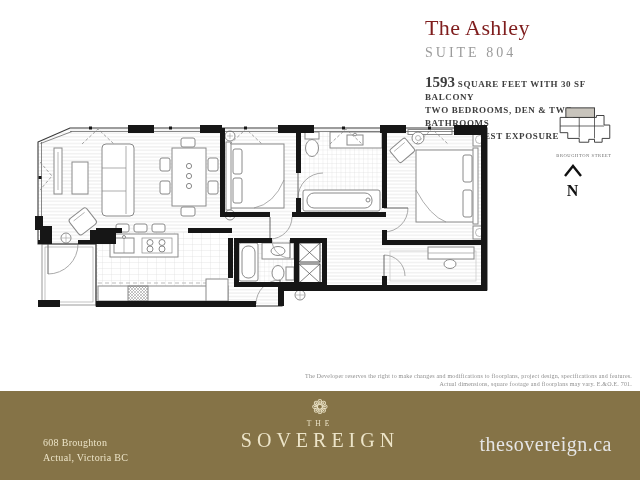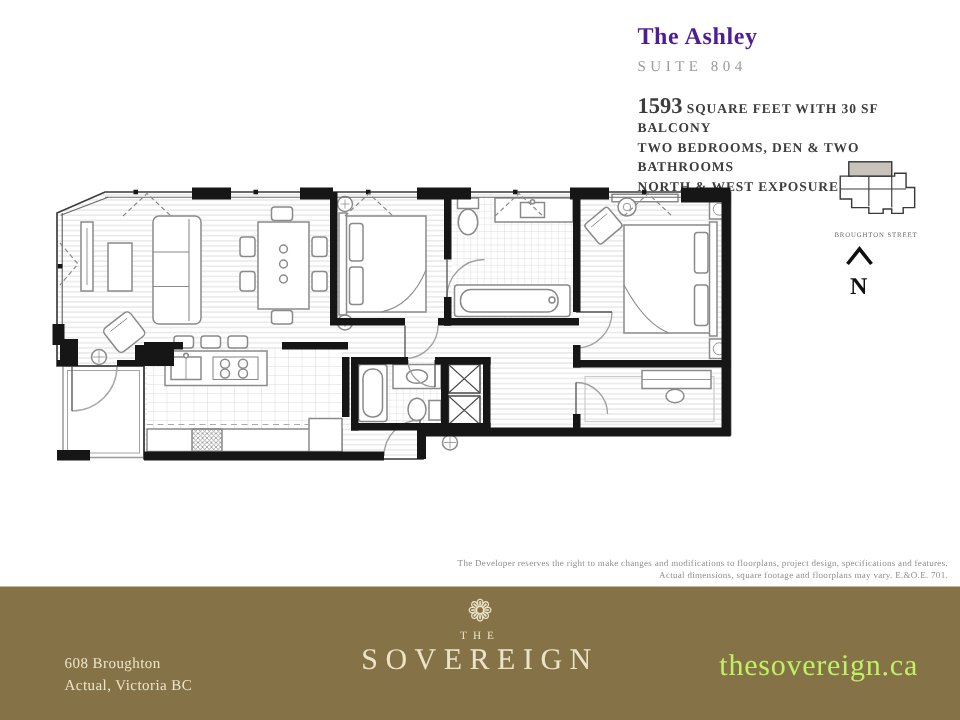--- a/index.html
+++ b/index.html
@@ -1,42 +1,42 @@
 <!DOCTYPE html>
 <html><head>
 <meta charset="utf-8">
 <style>
   html,body{margin:0;padding:0;background:#e9e9e9;}
   #page{position:relative;width:640px;height:480px;background:#ffffff;overflow:hidden;
         font-family:"Liberation Serif", serif;color:#262626;margin:0 auto;}
   
   #title-block{position:absolute;left:425px;top:17px;width:210px;}
-  .plan-title{font-size:16px;font-weight:700;letter-spacing:.4px;color:#4c1d95;line-height:1;}
-  .suite{font-size:10px;letter-spacing:3px;color:#9b9b9b;margin-top:6px;}
+  .plan-title{font-size:22px;font-weight:400;letter-spacing:.4px;color:#7f1d1d;line-height:1;}
+  .suite{font-size:14px;letter-spacing:3px;color:#9b9b9b;margin-top:6px;}
   .specs{margin-top:15px;font-size:9px;font-weight:700;letter-spacing:.6px;color:#3d3d3d;line-height:13px;}
   .specs .big{font-size:15px;letter-spacing:0;}
   
   #keyplan{position:absolute;left:548px;top:105px;width:72px;text-align:center;}
   #keyplan-caption{font-size:4.5px;letter-spacing:.6px;color:#6a6a6a;margin-top:2px;}
   #north{position:absolute;left:556px;top:163px;width:34px;text-align:center;}
   #north-label{font-size:16px;font-weight:700;letter-spacing:1px;color:#111;line-height:1;margin-top:1px;}
   
   #plan-wrap{position:absolute;left:30px;top:118px;width:470px;height:200px;}
   
   #disclaimer{position:absolute;right:8px;top:372px;width:340px;text-align:right;
               font-size:6px;line-height:8px;color:#8f8f8f;letter-spacing:.2px;}
   
   #footer{position:absolute;left:0;top:391px;width:640px;height:89px;background:#857347;}
   #address{position:absolute;left:43px;bottom:15px;font-size:10px;line-height:1.45;
            color:#ece4c8;letter-spacing:.3px;}
   #brand{position:absolute;left:0;right:0;top:5px;text-align:center;color:#ece4c8;}
   #brand-ornament{font-family:"DejaVu Sans", sans-serif;font-size:20px;line-height:22px;}
   #brand-the{font-size:7.5px;letter-spacing:4px;margin-top:1px;}
   #brand-name{font-size:20px;letter-spacing:5px;margin-top:1px;}
-  #website{position:absolute;right:28px;bottom:24px;font-size:20px;color:#bef264;
+  #website{position:absolute;right:28px;bottom:24px;font-size:20px;color:#e5e5e5;
            letter-spacing:.5px;text-decoration:none;}
 </style>
 </head>
 <body>
 
 <div id="page">
 
   <div id="title-block">
     <div class="plan-title">The Ashley</div>
     <div class="suite">SUITE 804</div>

